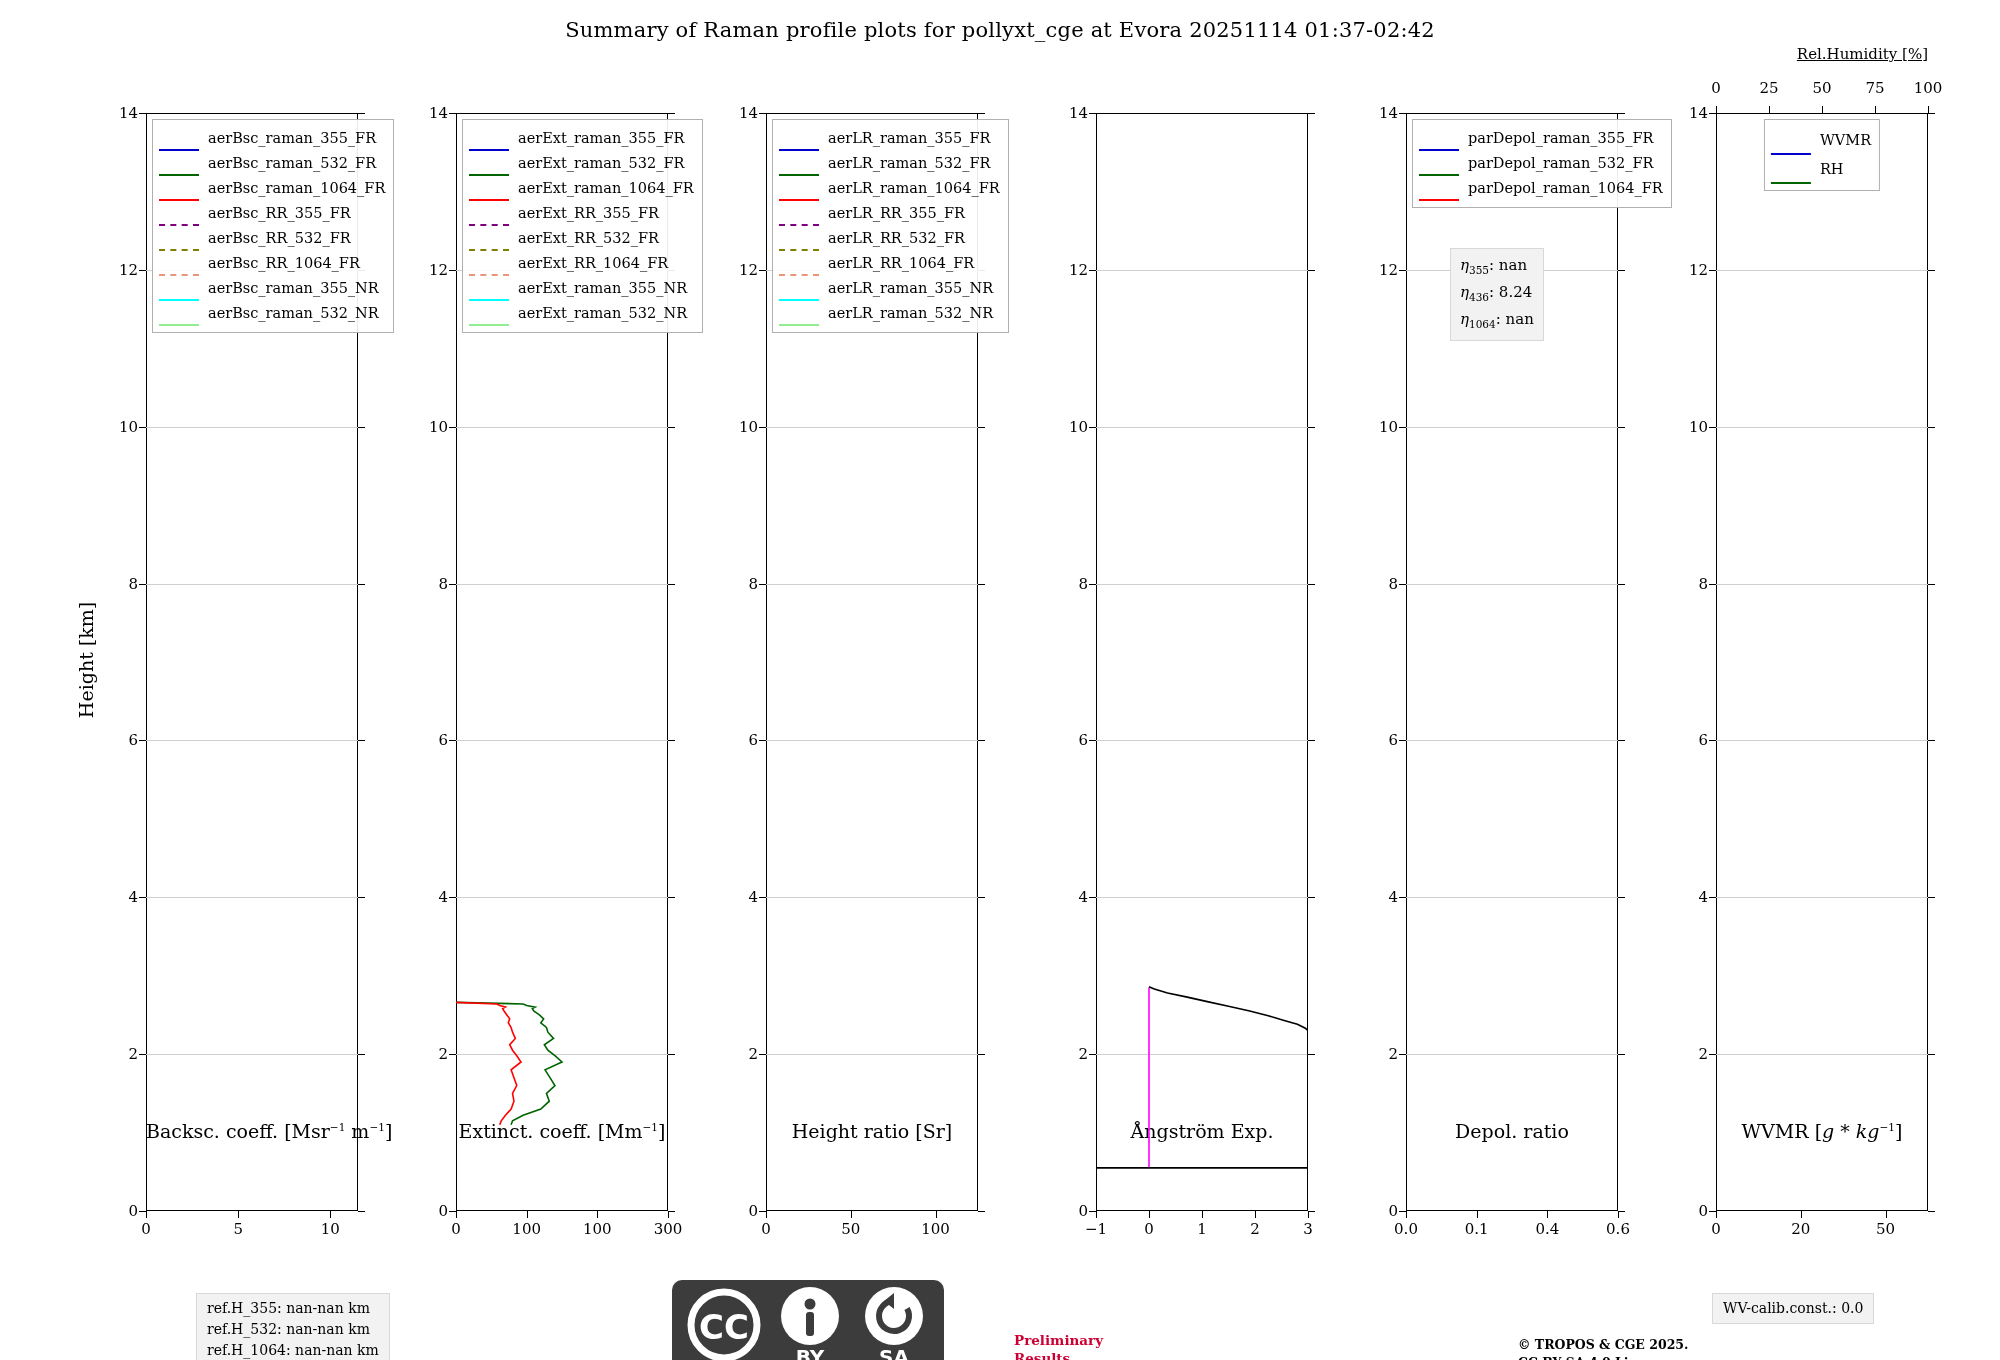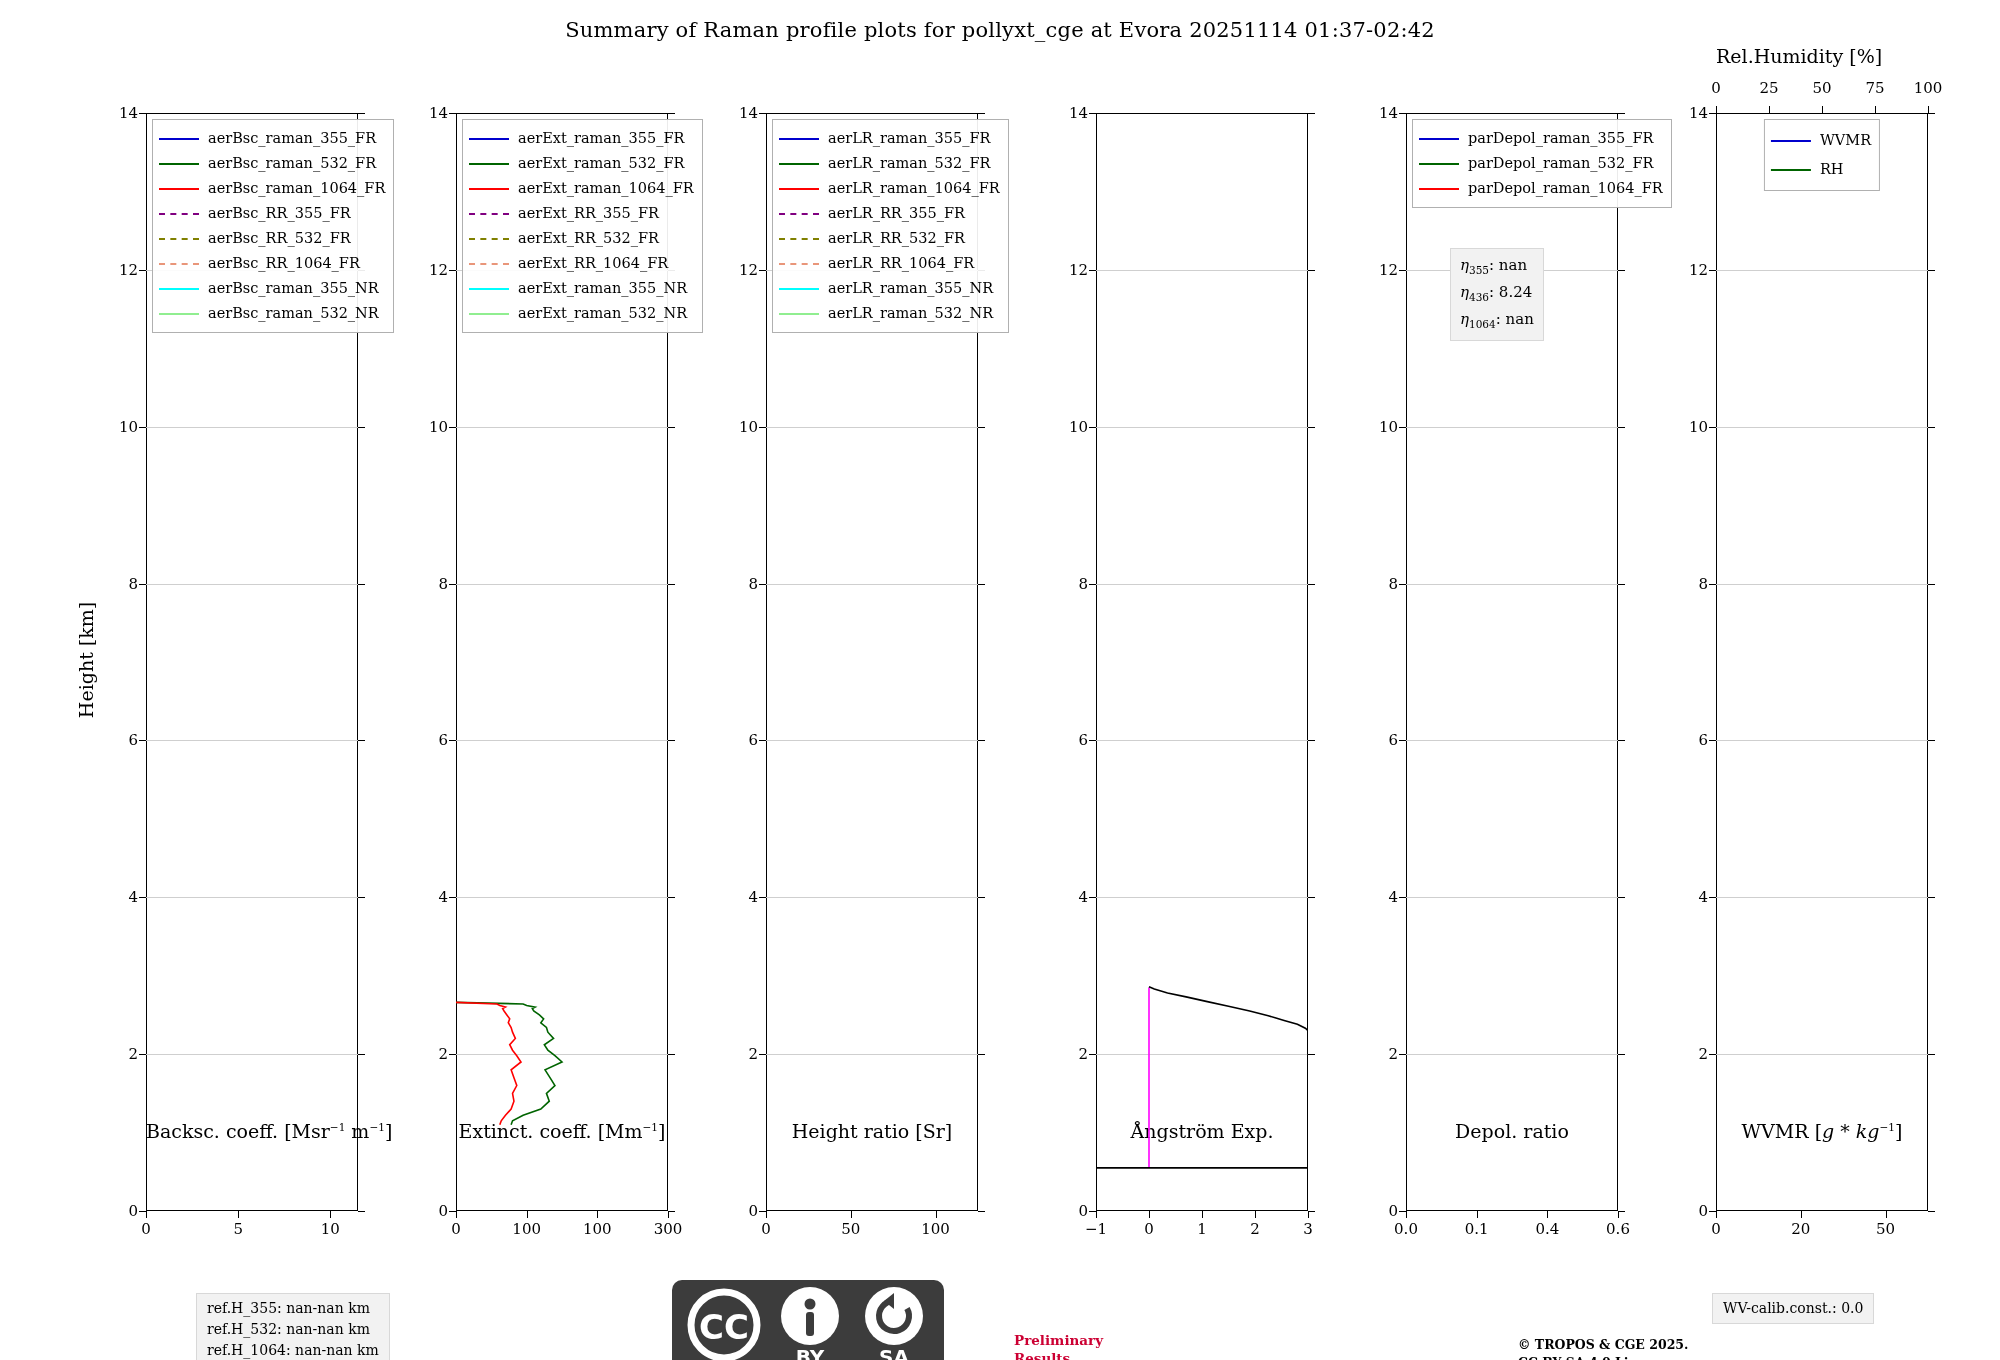--- a/index.html
+++ b/index.html
@@ -34,39 +34,39 @@
   .ylabel{
     position:absolute;left:86px;top:660px;font-size:19px;
     transform:translate(-50%,-50%) rotate(-90deg);white-space:nowrap;
   }
   .legend{
     position:absolute;top:6px;left:6px;
     border:1px solid #b0b0b0;background:rgba(255,255,255,0.92);
     padding:6px 8px 6px 6px;font-size:14.5px;line-height:25px;
     z-index:6;white-space:nowrap;
   }
-  .legend .row{display:flex;align-items:center;}
+  .legend .row{display:flex;align-items:flex-end;}
   .legend .swatch{display:inline-block;width:40px;height:0;border-top-width:2px;
     border-top-style:solid;margin-right:9px;}
   .legend .lbl{font-family:"DejaVu Serif",serif;}
   .annot{
     position:absolute;background:#f2f2f2;border:1px solid #d8d8d8;
     font-size:15px;line-height:22px;padding:5px 9px;white-space:nowrap;
   }
   .footnote{position:absolute;font-size:14px;line-height:21px;white-space:nowrap;}
   sub{font-size:10.5px;}
   sup{font-size:10.5px;}
   .prelim{position:absolute;color:#cc0033;font-weight:bold;font-size:13.5px;
     line-height:18px;font-family:"DejaVu Serif",serif;}
   .credit{position:absolute;font-size:12.5px;font-weight:bold;line-height:18px;}
   .cc{
     position:absolute;left:672px;top:1280px;width:272px;height:90px;
     background:#fff;
   }
-  .toplabel{position:absolute;font-size:19px;white-space:nowrap;text-align:left;}
+  .toplabel{position:absolute;font-size:15px;white-space:nowrap;text-align:right;text-decoration:underline;}
 </style>
 </head>
 <body>
 
 <div class="title">Summary of Raman profile plots for pollyxt_cge at Evora 20251114 01:37-02:42</div>
 
 <div class="ylabel">Height [km]</div>
 
 <div id="panels-root">
     <div class="panel" style="left: 146px; width: 212px;">

